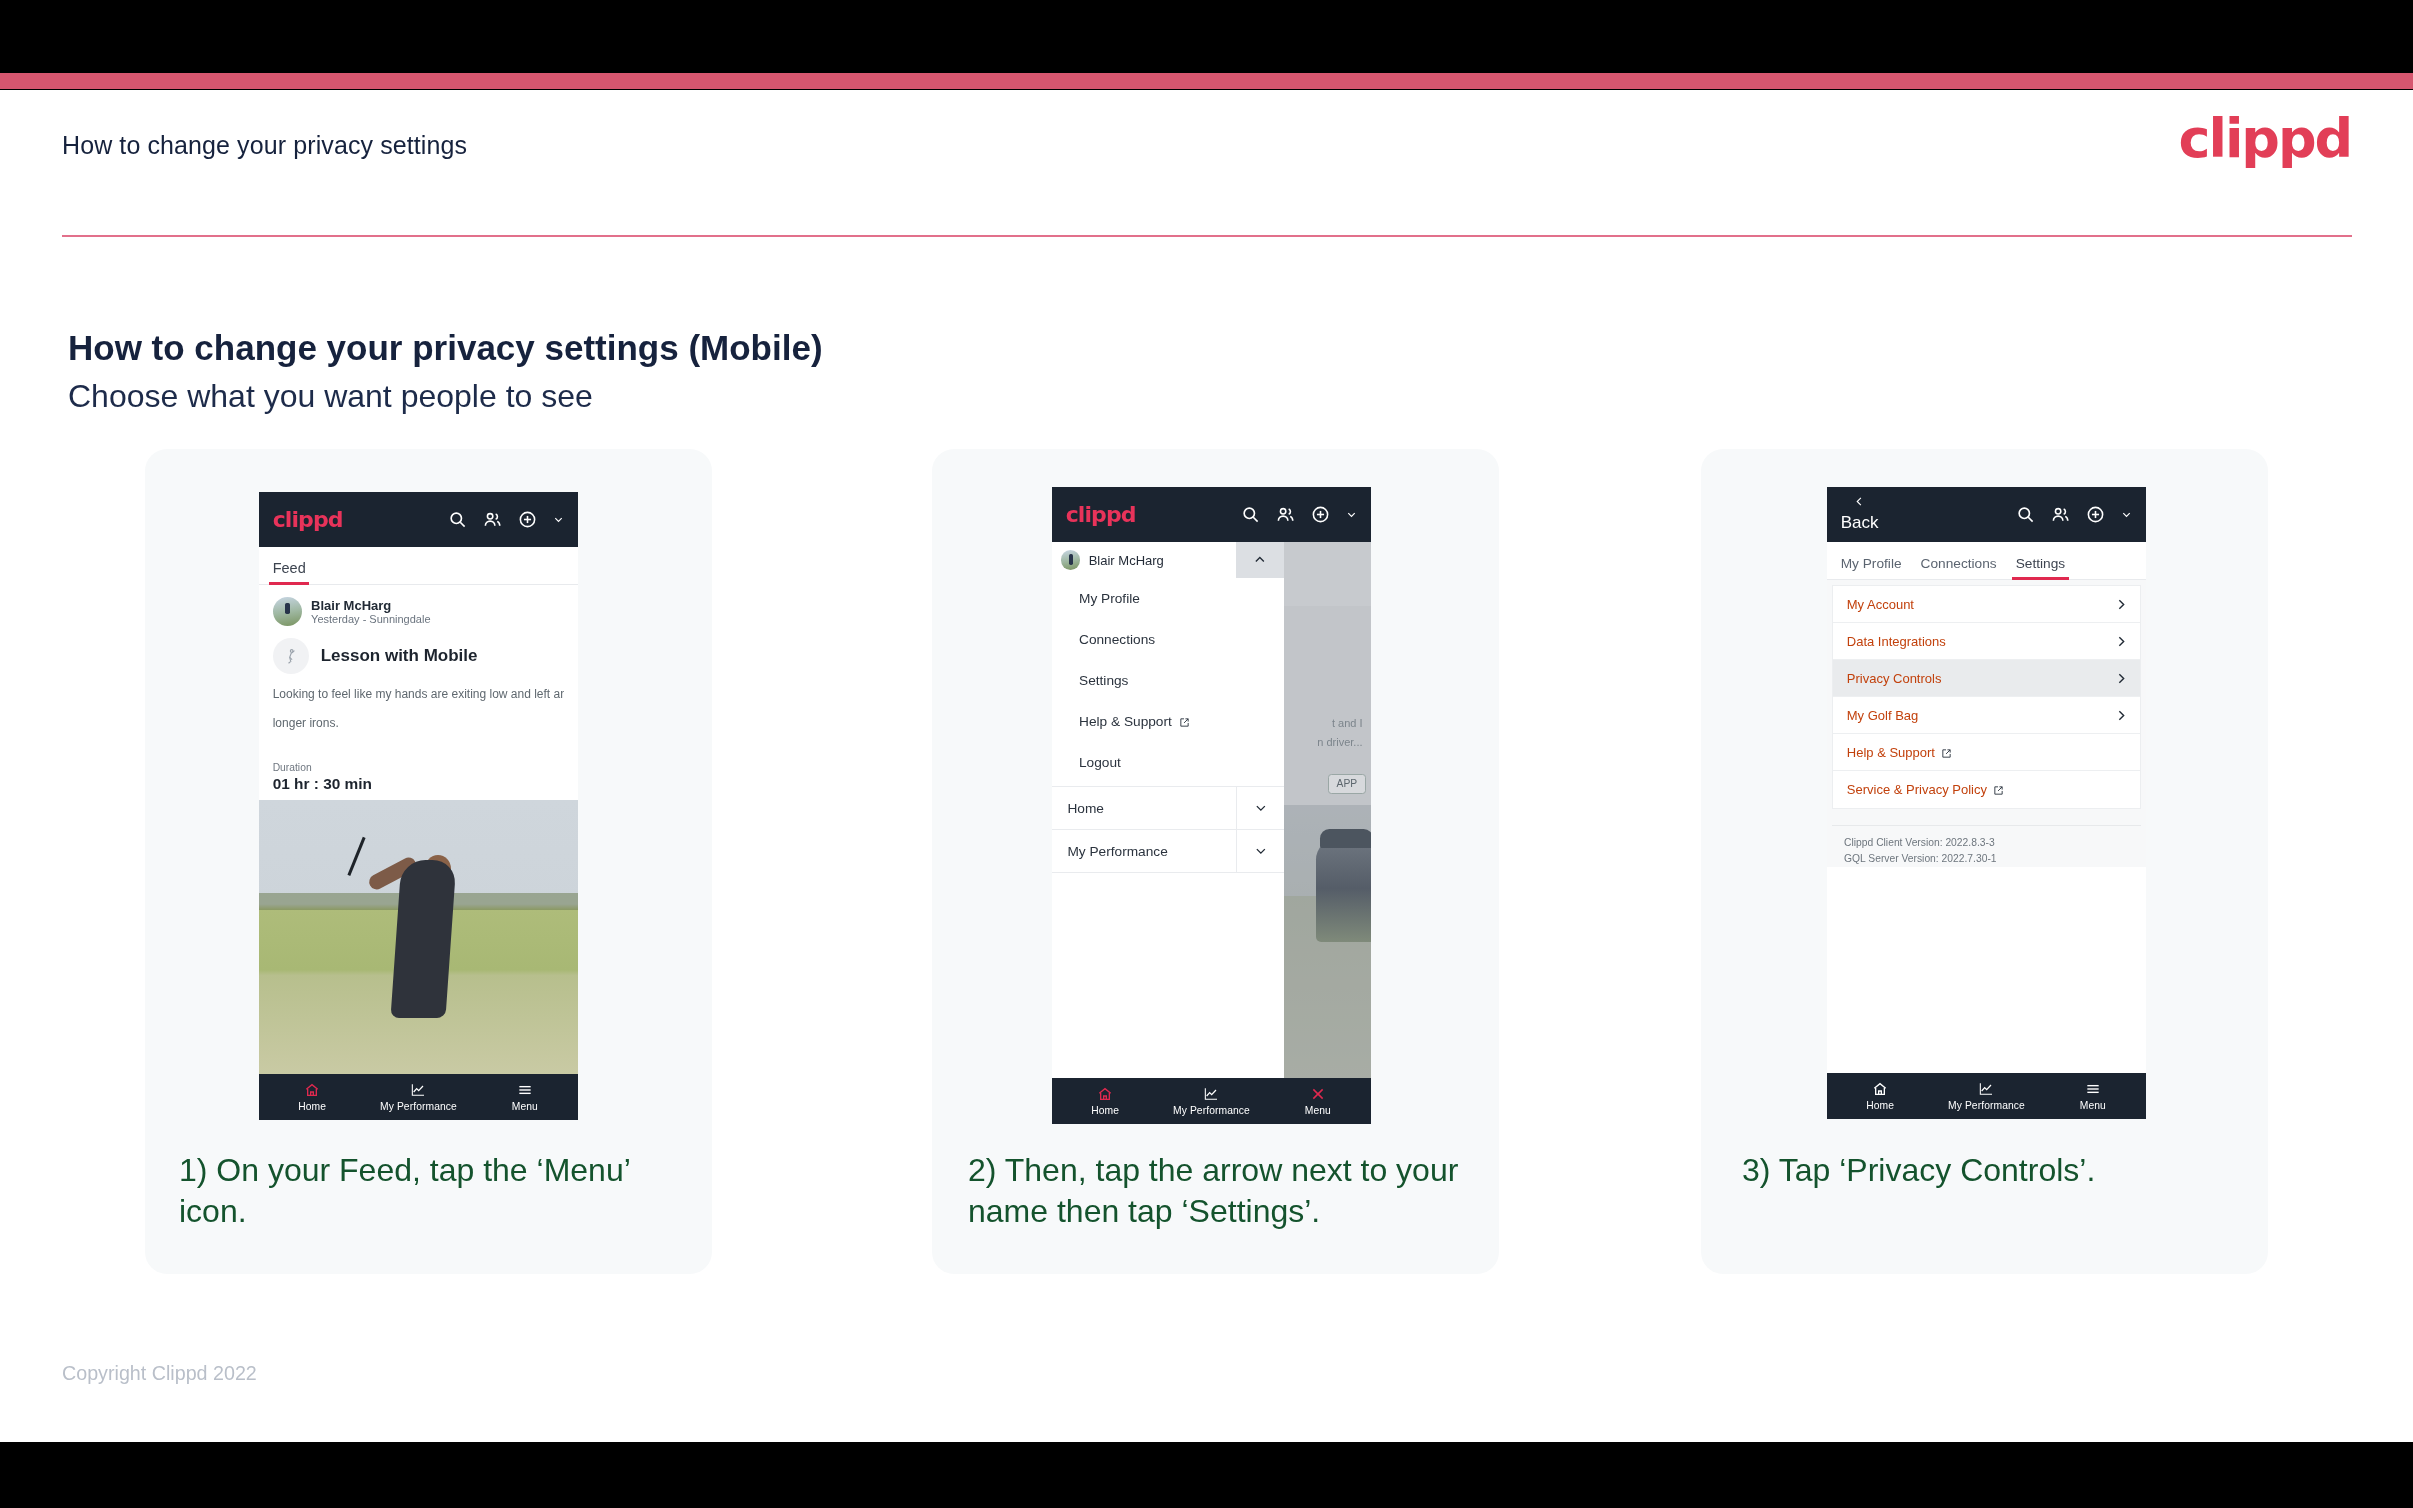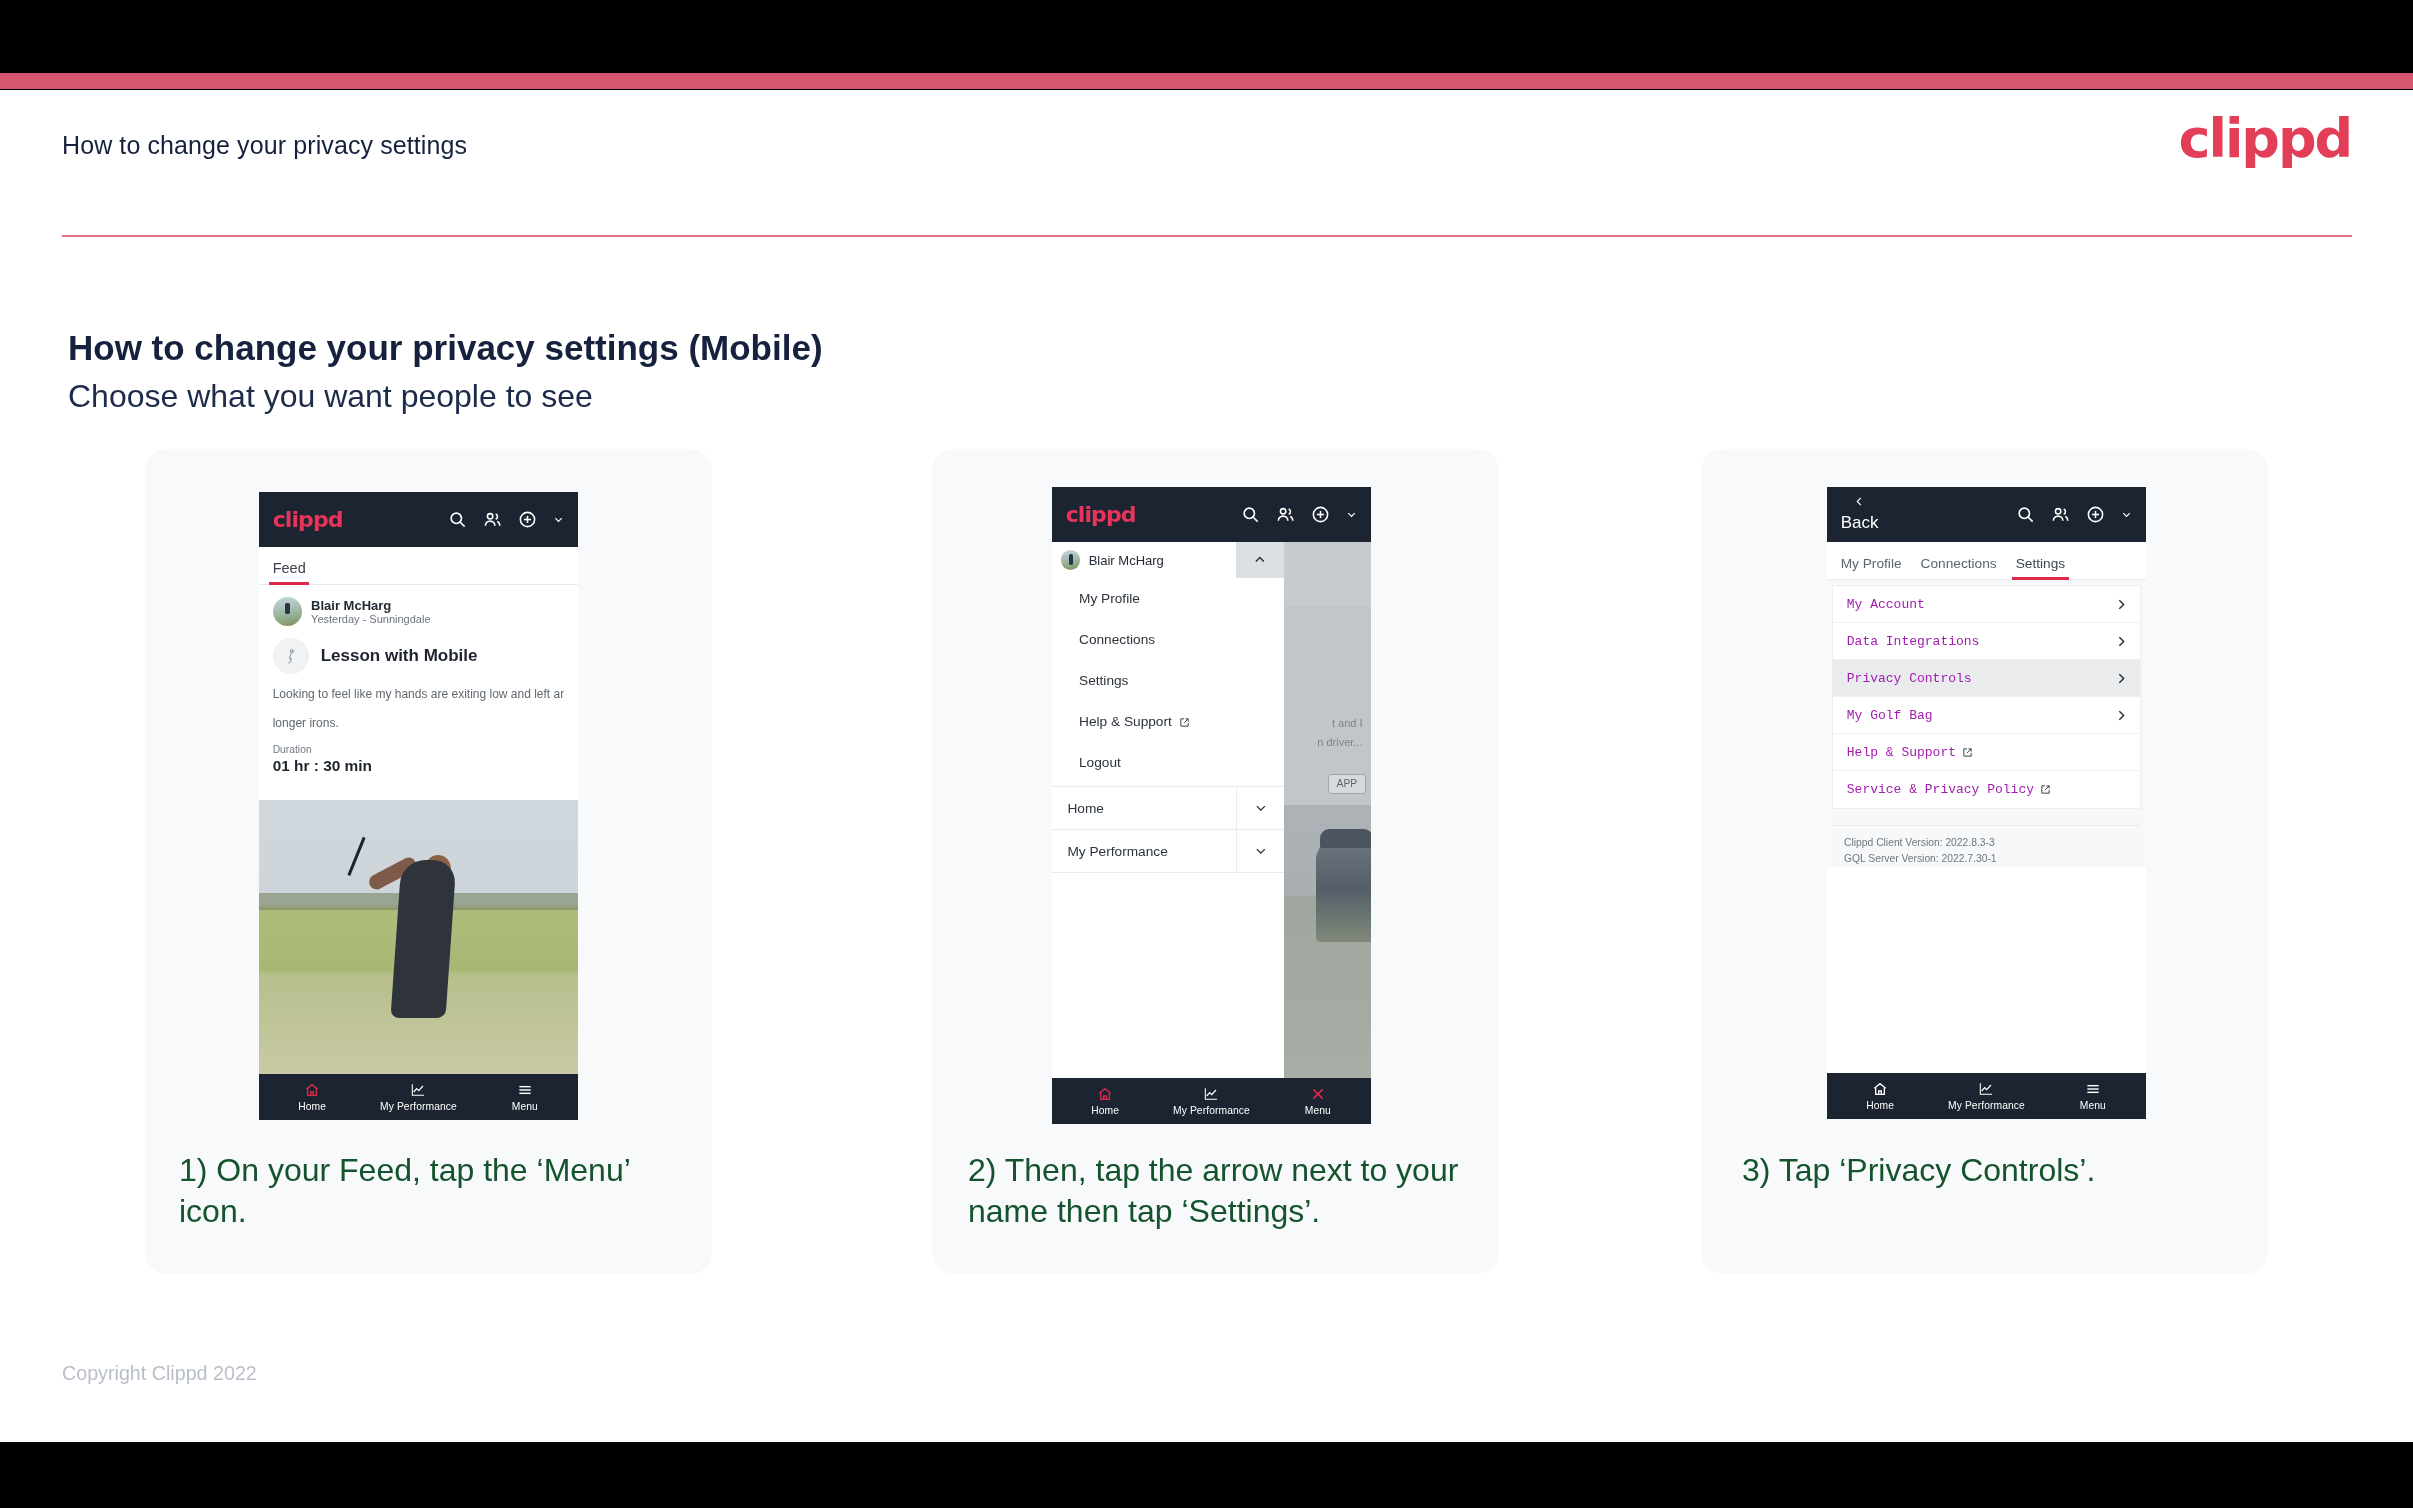--- a/index.html
+++ b/index.html
@@ -151,21 +151,21 @@
     background:#f1f2f4; flex:0 0 auto;
     display:flex; align-items:center; justify-content:center;
   }
   .lesson-icon svg { width:19px; height:19px; }
   .lesson-title { font-size:17px; font-weight:700; color:#1d242e; }
 
   .post-body {
     margin-top:12px; font-size:12px; line-height:1.45;
     color:#5f686f; white-space:nowrap; overflow:hidden;
   }
-  .dur-label { margin-top:11px; font-size:10.3px; color:#6f7780; }
+  .dur-label { margin-top:29px; font-size:10.3px; color:#6f7780; }
   .dur-value { margin-top:2.6px; font-size:15.4px; font-weight:700; color:#1d242e; }
 
   .photo {
     position:absolute; left:0; right:0; top:308px; bottom:46px;
     background:
       linear-gradient(to bottom,
         #cfd6dc 0%, #cdd4da 38%,
         #aebc7a 40%, #a8b874 62%,
         #b7bf8d 64%, #c9caa4 100%);
     overflow:hidden;
@@ -280,23 +280,22 @@
 
   
   .settings-wrap { background:#f7f8f9; padding:5.1px 5.1px 0 5.1px; }
   .settings-list {
     background:#fff;
     border:0.9px solid #eceef0;
   }
   .set-item {
     height:37px; display:flex; align-items:center;
     padding:0 12px 0 13.7px;
-    font-size:13px; color:#a21caf;
+    font-size:13px; color:#c2410c;
     border-bottom:0.9px solid #edeff1;
-    font-family:Liberation Mono, monospace;
   }
   .set-item:last-child { border-bottom:none; }
   .set-item.hl { background:#e9ebed; }
   .set-item .ext { width:11px; height:11px; margin-left:6px; }
   .set-item .chev { margin-left:auto; width:13px; height:13px; }
   .ver-block {
     margin-top:16px; padding:8.5px 0 0 12px;
     border-top:0.9px solid #e7e9eb;
   }
   .ver-line { font-size:10.3px; color:#6e767e; line-height:1.55; }

